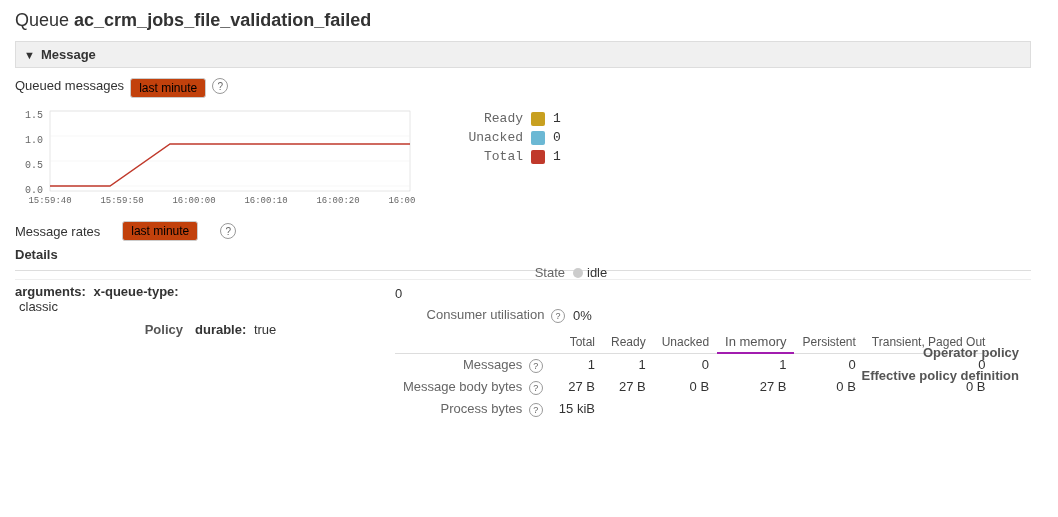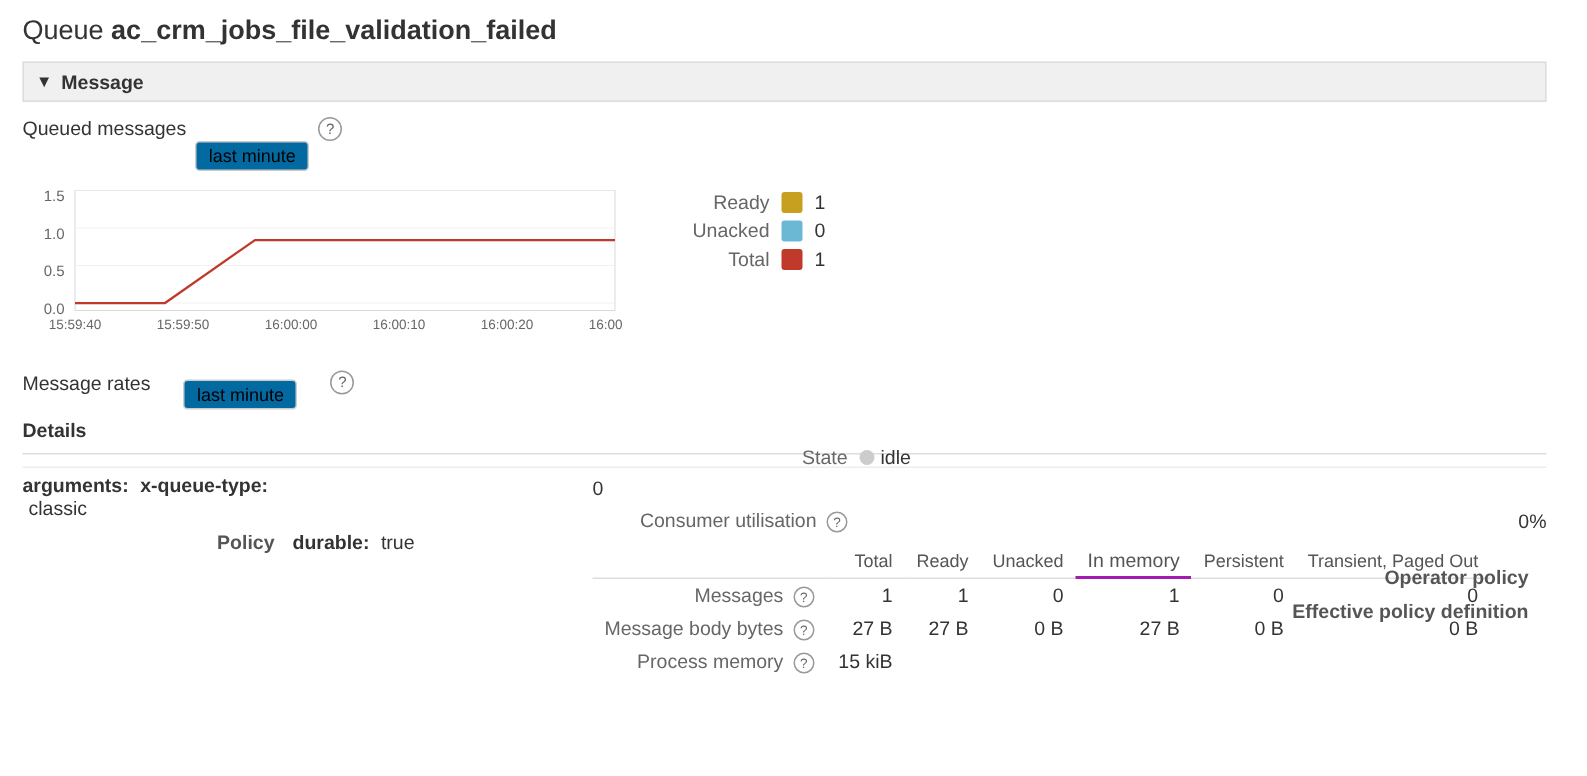--- a/index.html
+++ b/index.html
@@ -41,45 +41,45 @@
     .section-header .section-title {
       font-weight: bold;
       font-size: 13px;
     }
     .queued-messages-bar {
       display: flex;
       margin-bottom: 8px;
       gap: 6px;
     }
     .btn-lastminute {
-      background: #0369a1;
+      background: #c2410c;
       border: 1px solid #ccc;
       border-radius: 3px;
       padding: 2px 8px;
       font-size: 12px;
       cursor: pointer;
-      margin-top: 16px;
     }
     .help-icon {
       display: inline-flex;
       align-items: center;
       justify-content: center;
       width: 16px;
       height: 16px;
       border-radius: 50%;
       border: 1px solid #999;
       font-size: 10px;
       color: #666;
       cursor: pointer;
     }
     .chart-and-stats {
       display: flex;
-      gap: 28px;
+      gap: 38px;
       margin-bottom: 15px;
       align-items: flex-start;
+      font-family: Liberation Mono, monospace;
     }
     .chart-container {
       width: 400px;
       height: 100px;
       position: relative;
     }
     .chart-area {
       width: 100%;
       height: 100%;
     }
@@ -265,21 +265,21 @@
         <span class="state-badge">
           <span class="state-dot"></span>
           <span>idle</span>
         </span>
       </div>
 
       <div style="display:flex; align-items:center; margin-bottom:6px; gap:8px;">
         <span>0</span>
       </div>
 
-      <div style="display:flex; align-items:center; margin-bottom:6px; gap:8px;justify-content:space-between;">
+      <div style="display:flex; align-items:center; margin-bottom:6px; gap:8px;">
         <span style="color:#666; text-align:right; width:170px;">
           <span>Consumer utilisation</span>
           <span class="help-inline">?</span>
         </span>
         <span>0%</span>
       </div>
 
       <div style="margin-top:8px;">
         <table style="border-collapse:collapse; font-size:13px;">
           <thead>
@@ -313,21 +313,21 @@
               </td>
               <td style="text-align:right; padding:3px 8px;">27 B</td>
               <td style="text-align:right; padding:3px 8px;">27 B</td>
               <td style="text-align:right; padding:3px 8px;">0 B</td>
               <td style="text-align:right; padding:3px 8px;">27 B</td>
               <td style="text-align:right; padding:3px 8px;">0 B</td>
               <td style="text-align:right; padding:3px 8px;">0 B</td>
             </tr>
             <tr>
               <td style="text-align:right; padding:3px 8px; color:#666; font-size:13px;">
-                <span>Process memory</span>
+                <span>Process bytes</span>
                 <span class="help-inline">?</span>
               </td>
               <td style="text-align:right; padding:3px 8px;">15 kiB</td>
               <td colspan="5"></td>
             </tr>
           </tbody>
         </table>
       </div>
     </div>
   </div>

